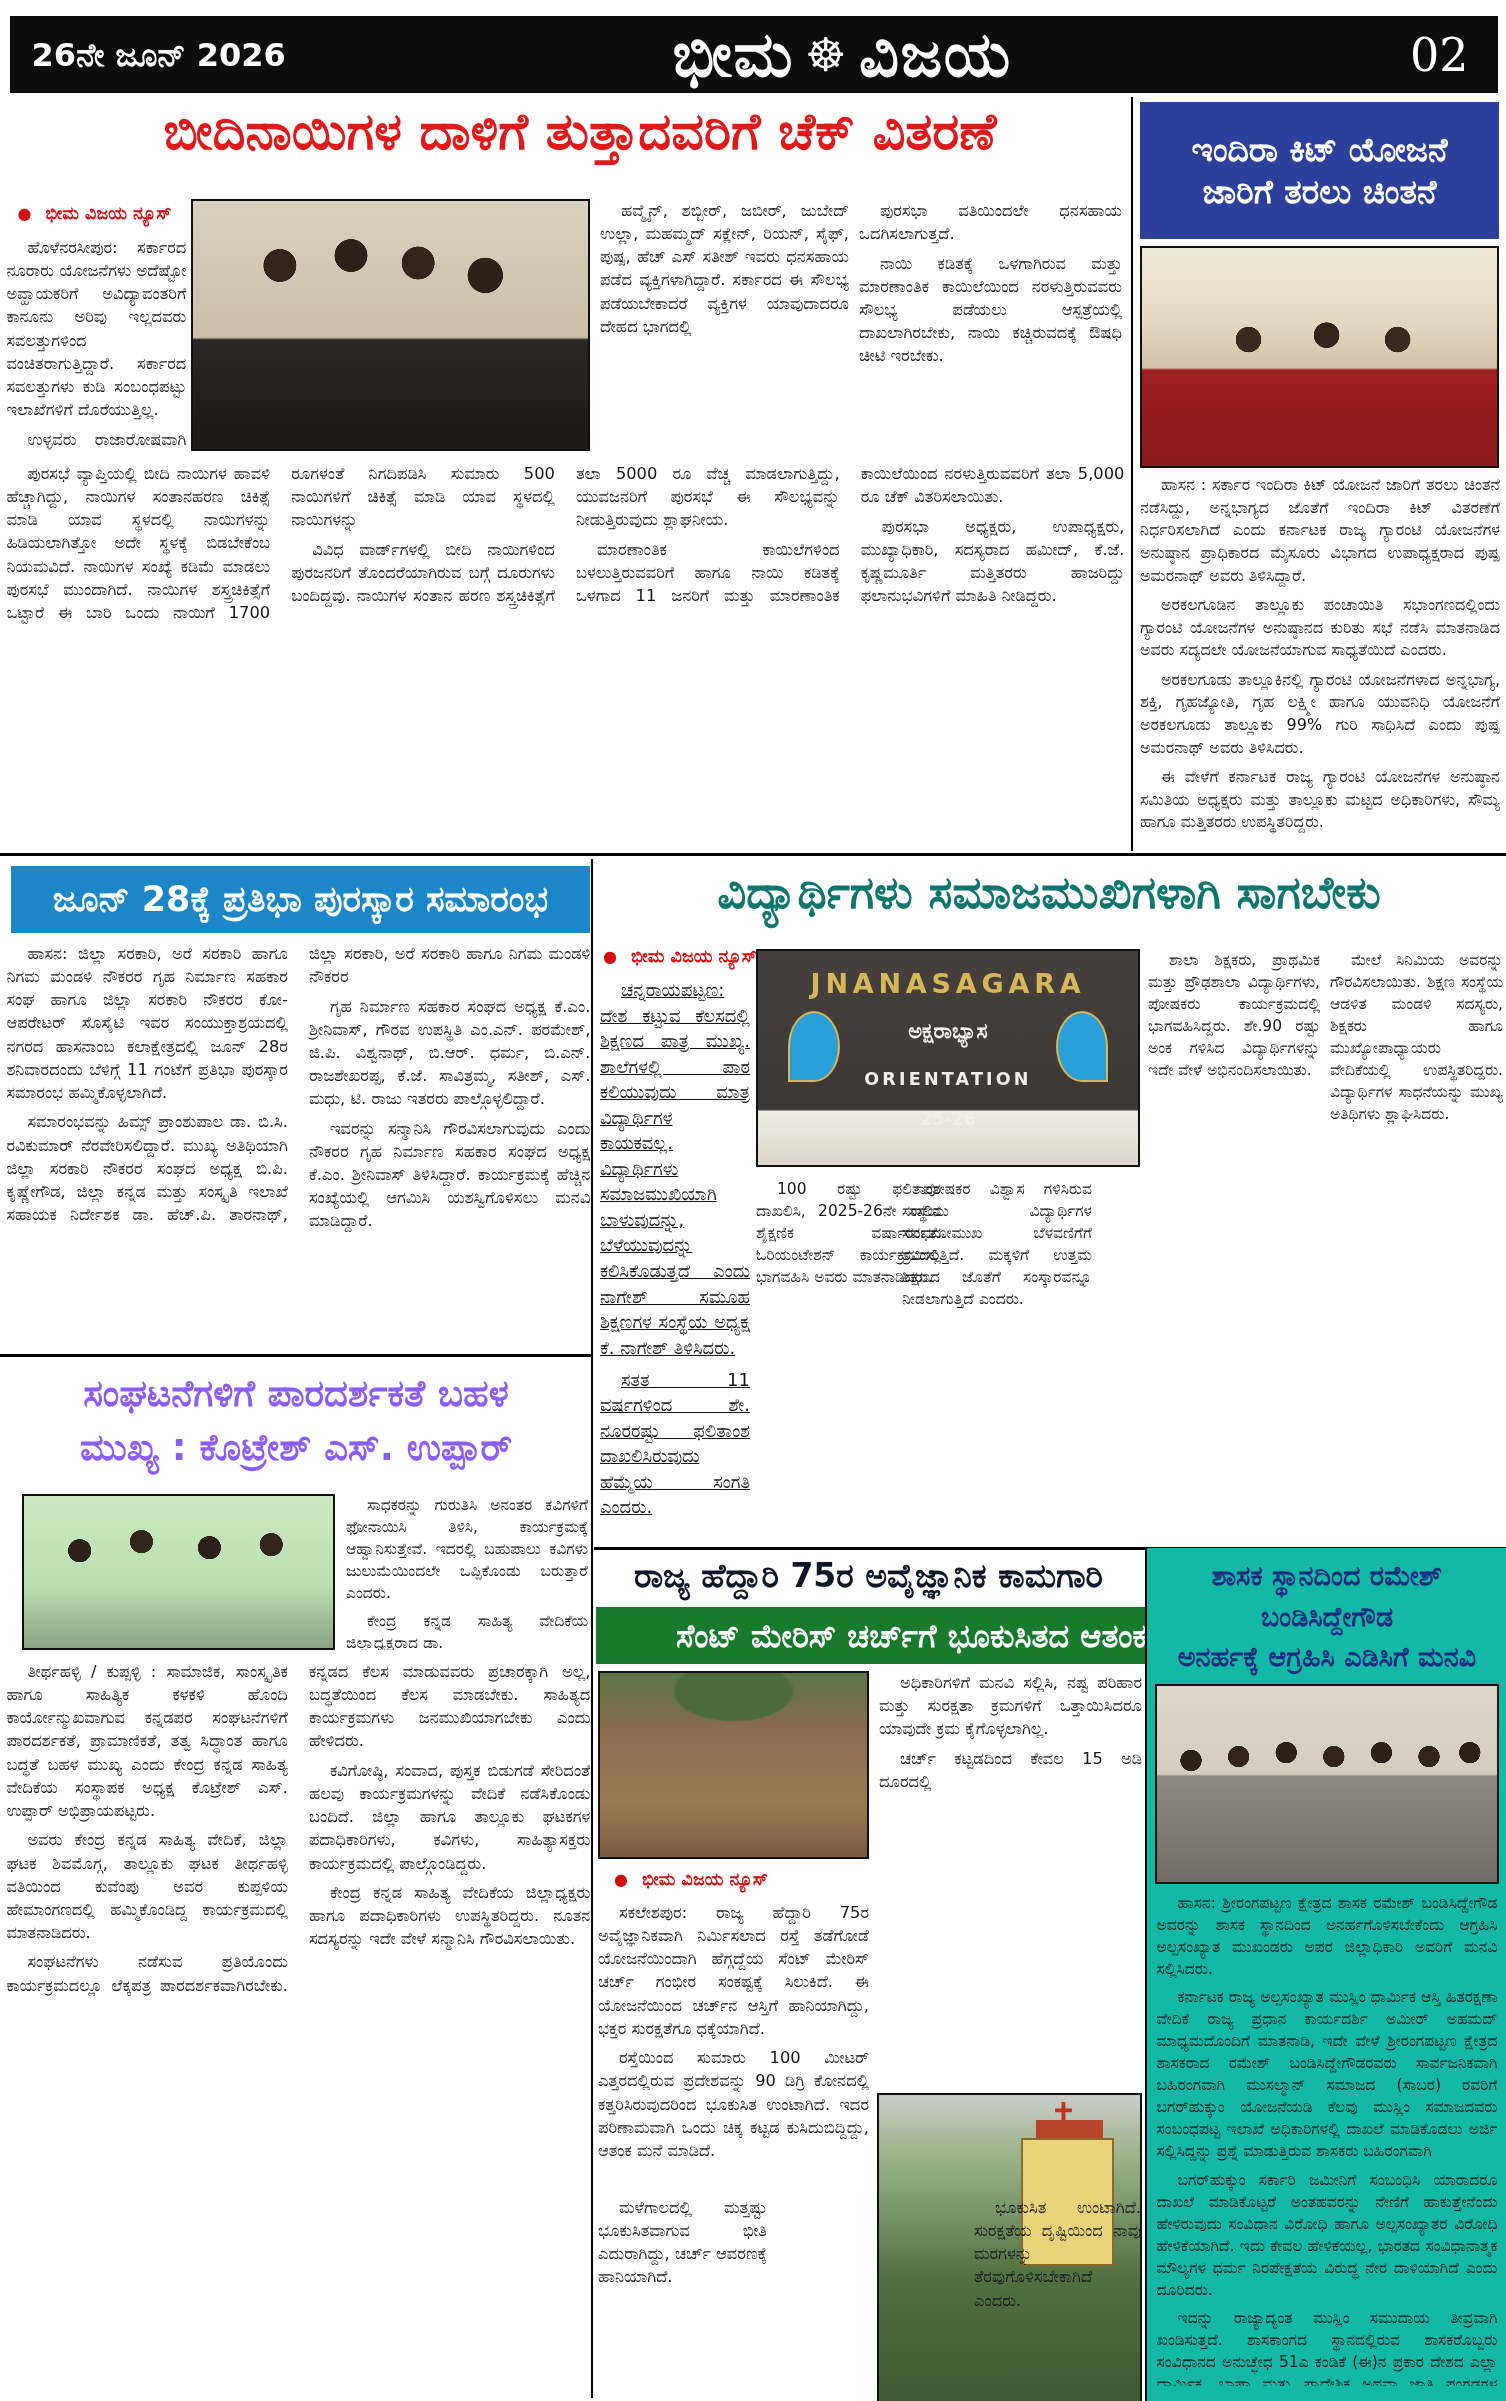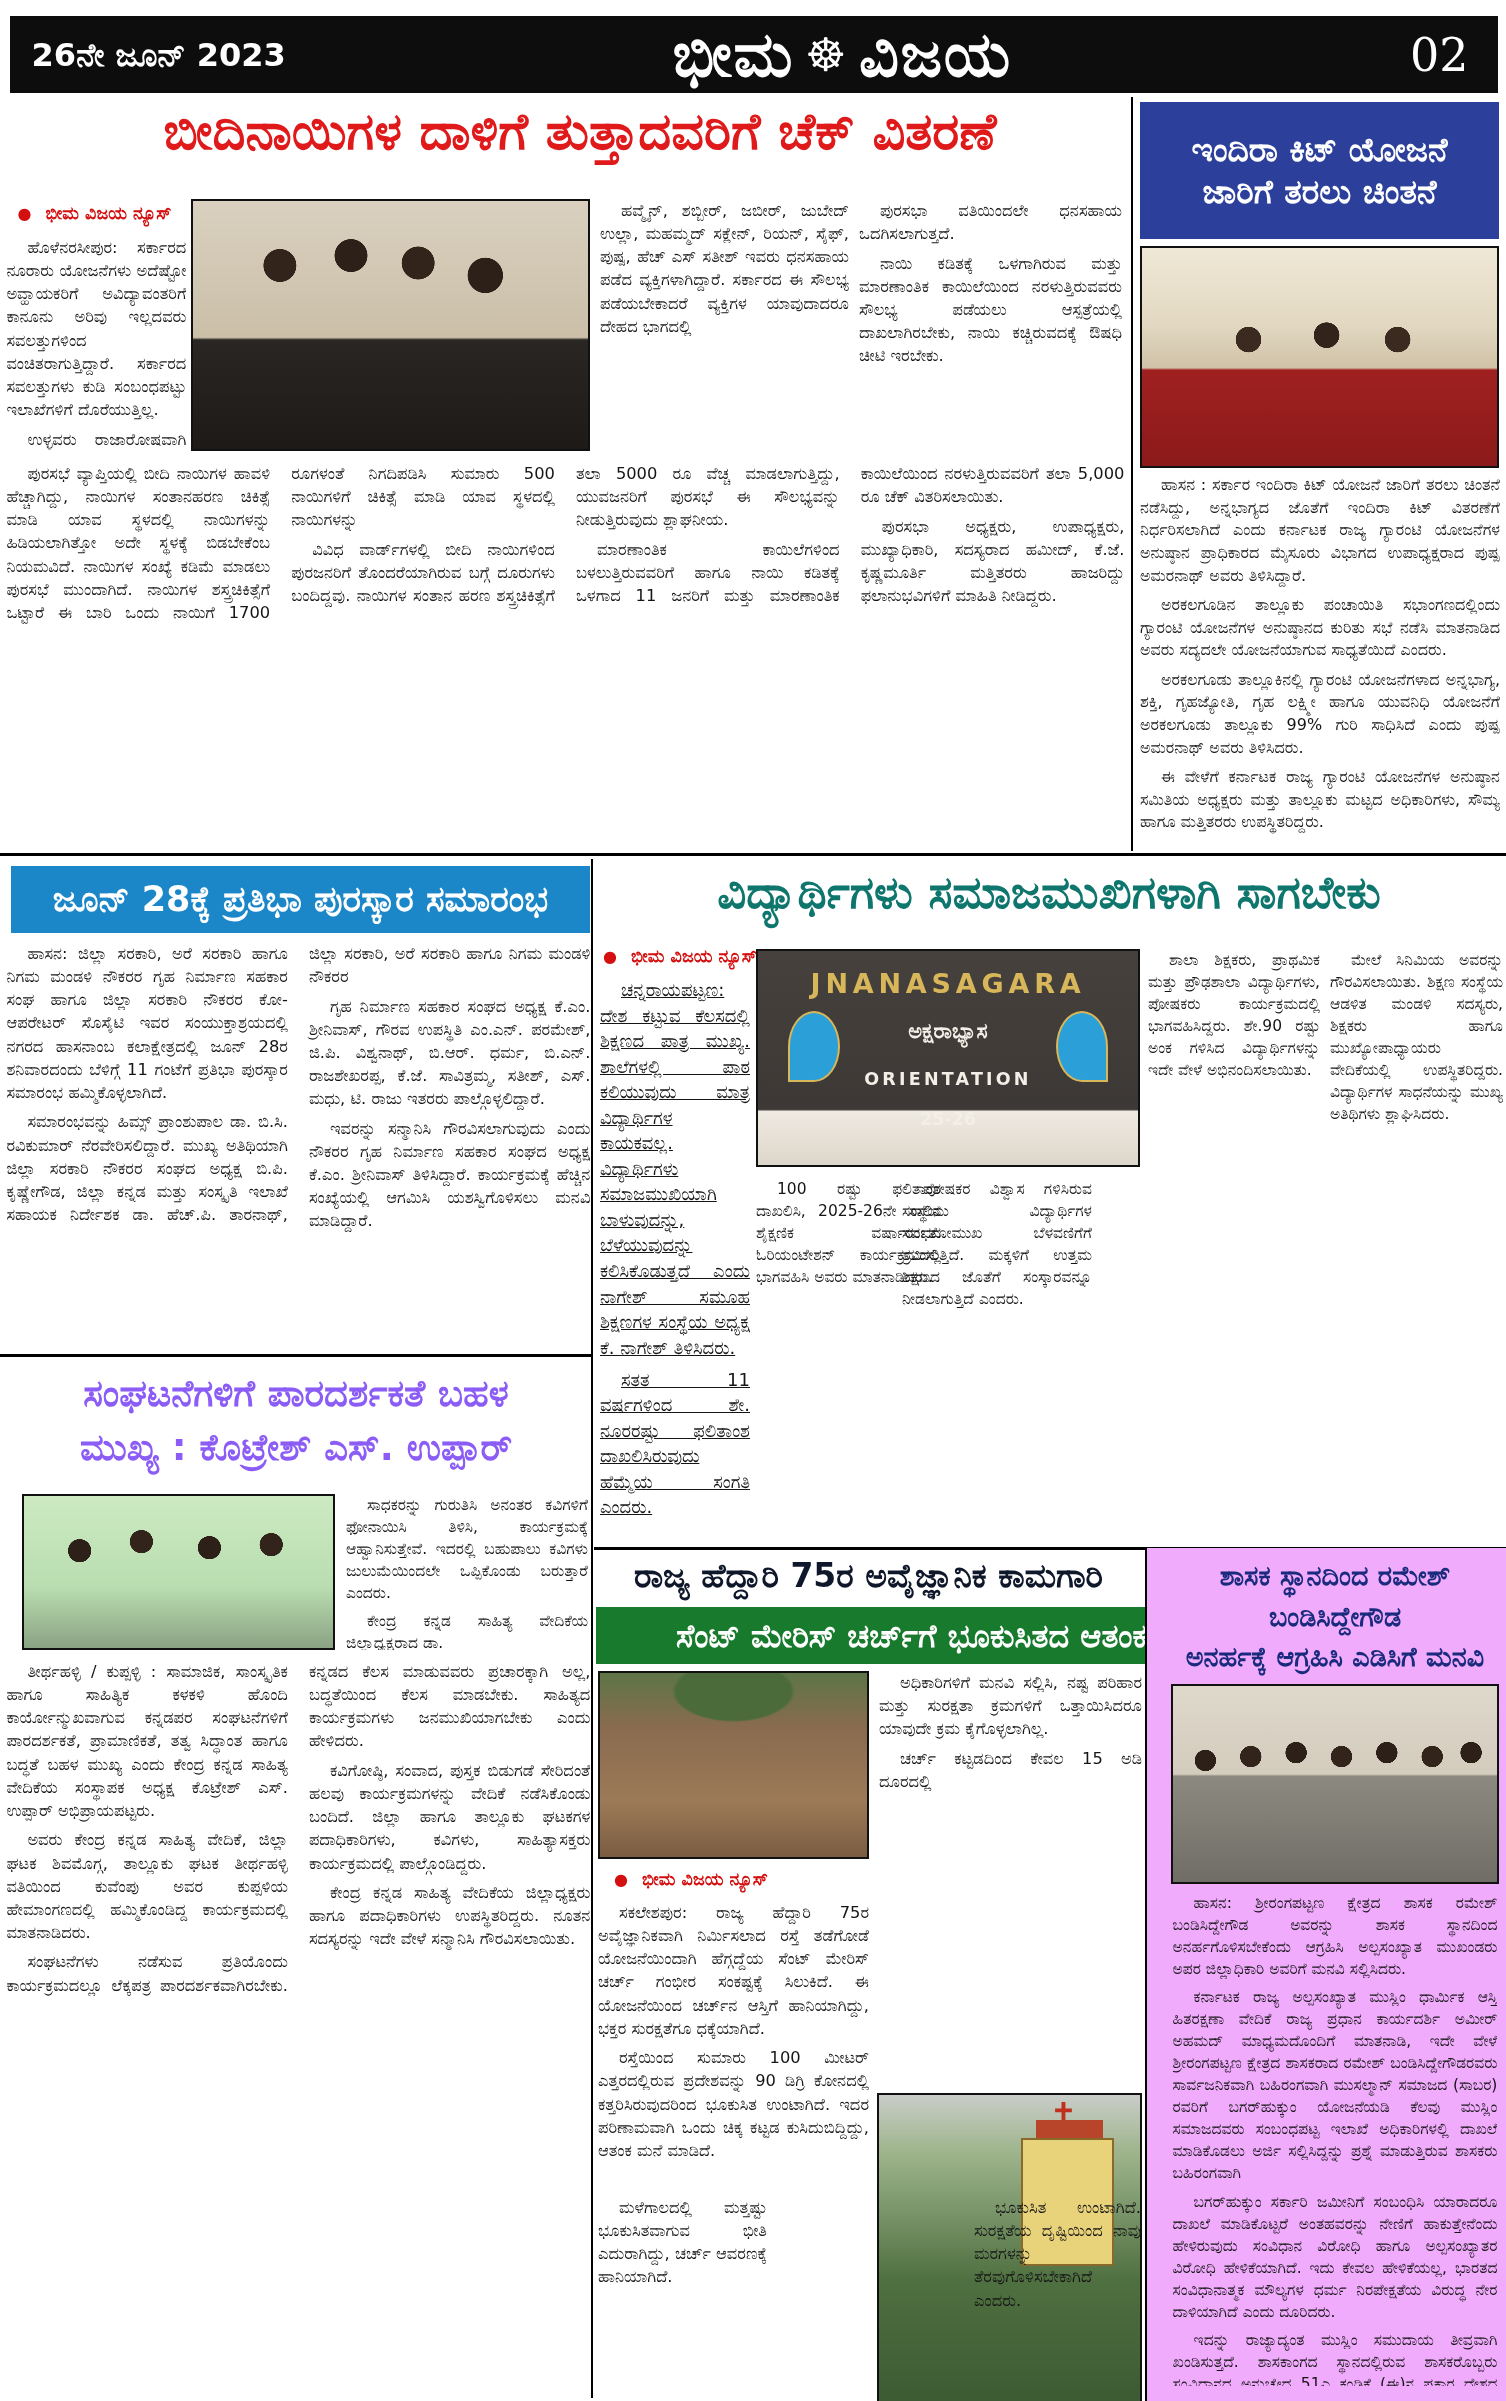--- a/index.html
+++ b/index.html
@@ -74,27 +74,27 @@
   .ph-church .cross{position:absolute;right:24%;top:0%;color:#c0301d;font-size:33px;font-weight:bold;}
   .ph-group{background:
       radial-gradient(17.5px 17.5px at 10% 38%,#2d2018 60%,transparent 62%),
       radial-gradient(17.5px 17.5px at 24% 36%,#33241b 60%,transparent 62%),
       radial-gradient(17.5px 17.5px at 38% 34%,#2d2018 60%,transparent 62%),
       radial-gradient(17.5px 17.5px at 52% 36%,#33241b 60%,transparent 62%),
       radial-gradient(17.5px 17.5px at 66% 34%,#2d2018 60%,transparent 62%),
       radial-gradient(17.5px 17.5px at 80% 36%,#33241b 60%,transparent 62%),
       radial-gradient(17.5px 17.5px at 92% 34%,#2d2018 60%,transparent 62%),
       linear-gradient(180deg,#ded8cb 0%,#d4ccbd 45%,#8c8a80 46%,#6f6d65 100%);}
-  .yellow-bg{background:#f0abfc;padding-left:16px;}
+  .yellow-bg{background:#14b8a6;}
 </style>
 </head>
 <body>
 
 <div class="abs masthead" style="left:9.6px;top:16px;width:1488px;height:77px;">
-  <div class="date">26ನೇ ಜೂನ್ 2023</div>
+  <div class="date">26ನೇ ಜೂನ್ 2026</div>
   <div class="title">
     <span>ಭೀಮ</span>
     <span class="chakra">☸</span>
     <span>ವಿಜಯ</span>
   </div>
   <div class="pageno">02</div>
 </div>
 
 <div class="abs hl-main" style="left:0;top:105px;width:1128px;">ಬೀದಿನಾಯಿಗಳ ದಾಳಿಗೆ ತುತ್ತಾದವರಿಗೆ ಚೆಕ್ ವಿತರಣೆ</div>
 

